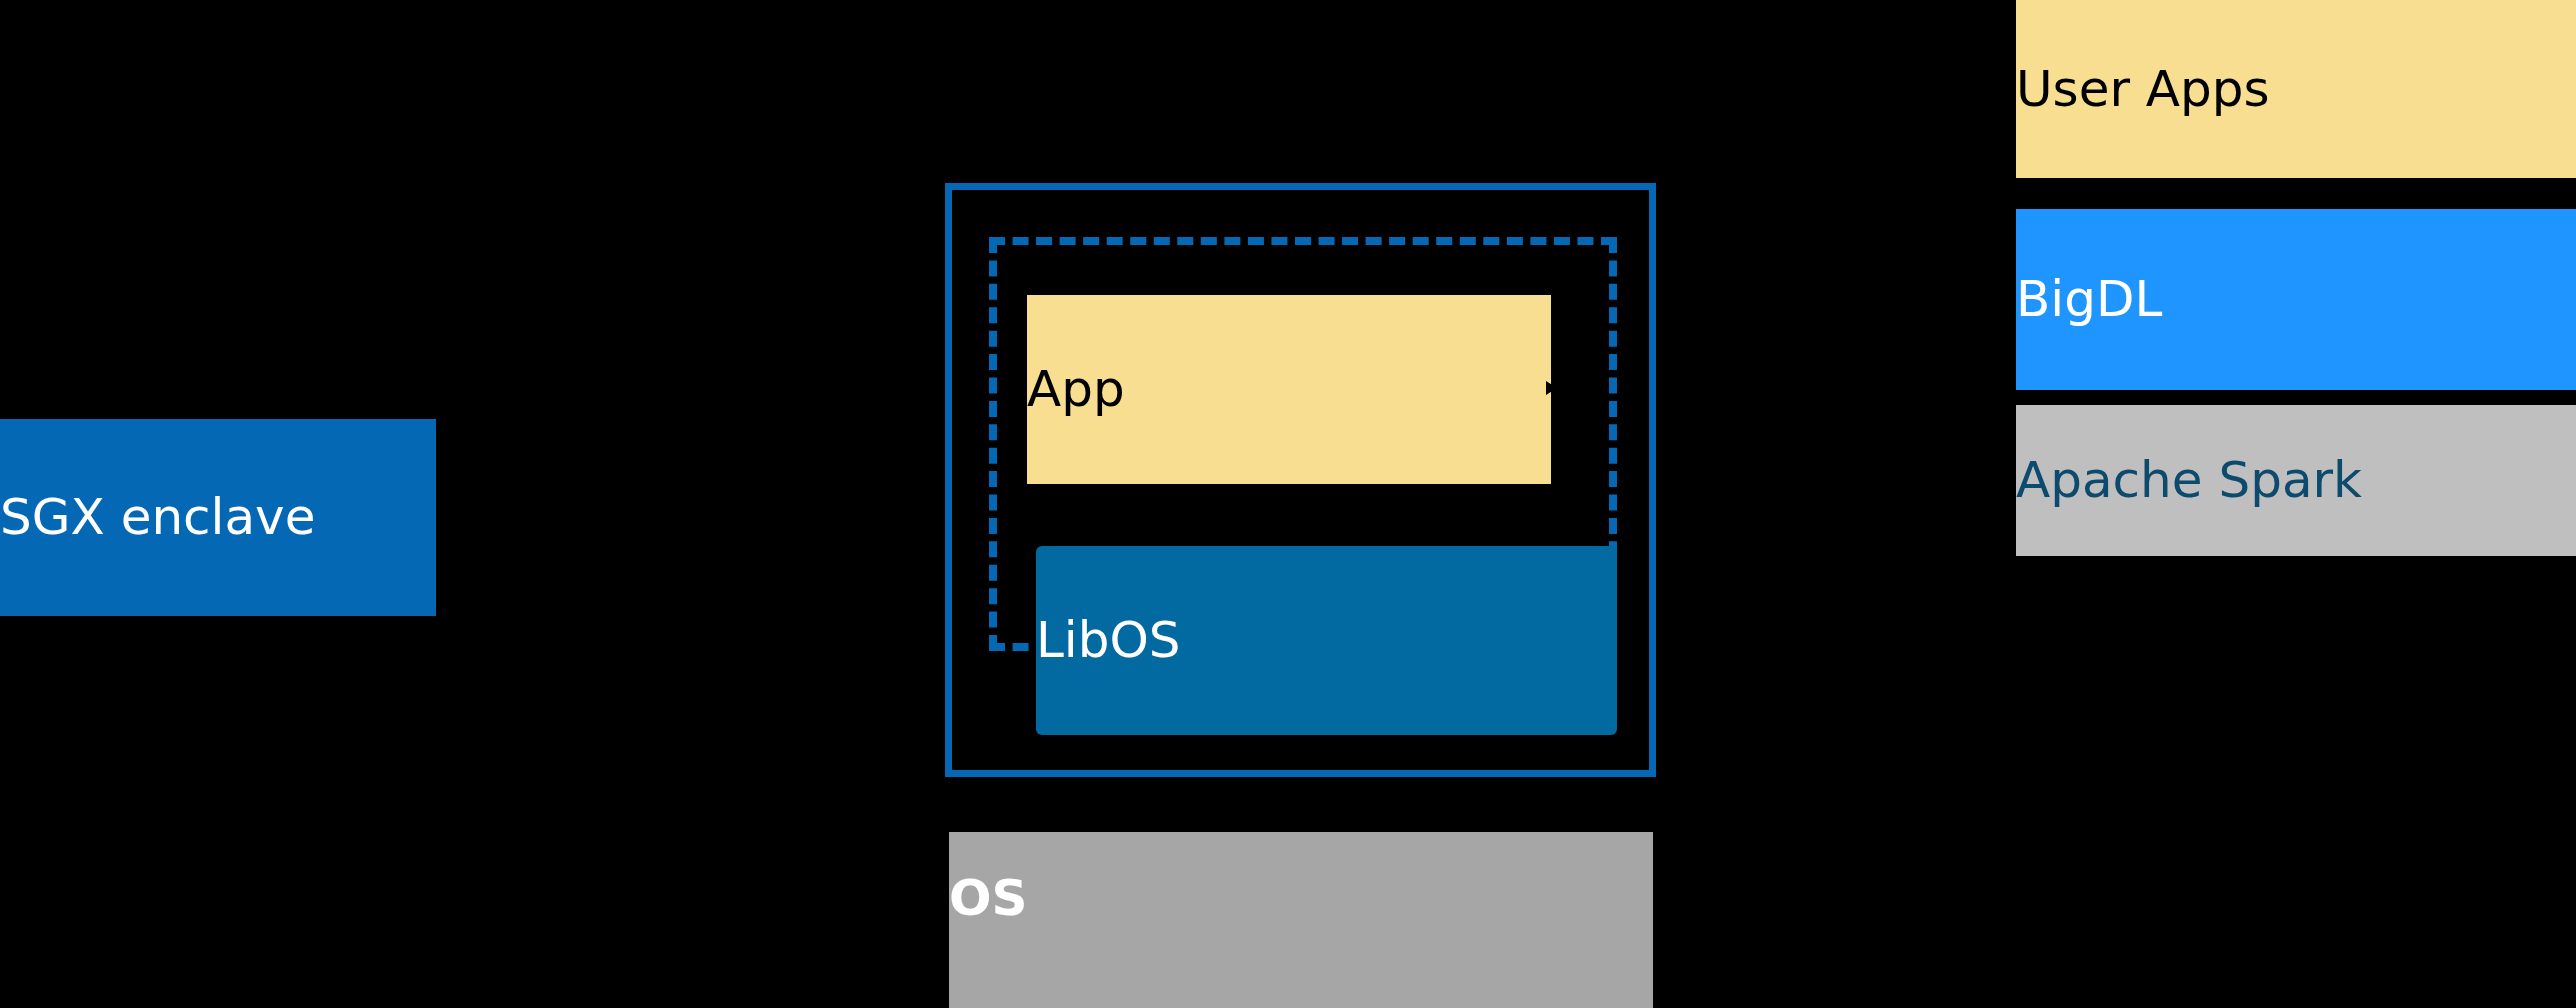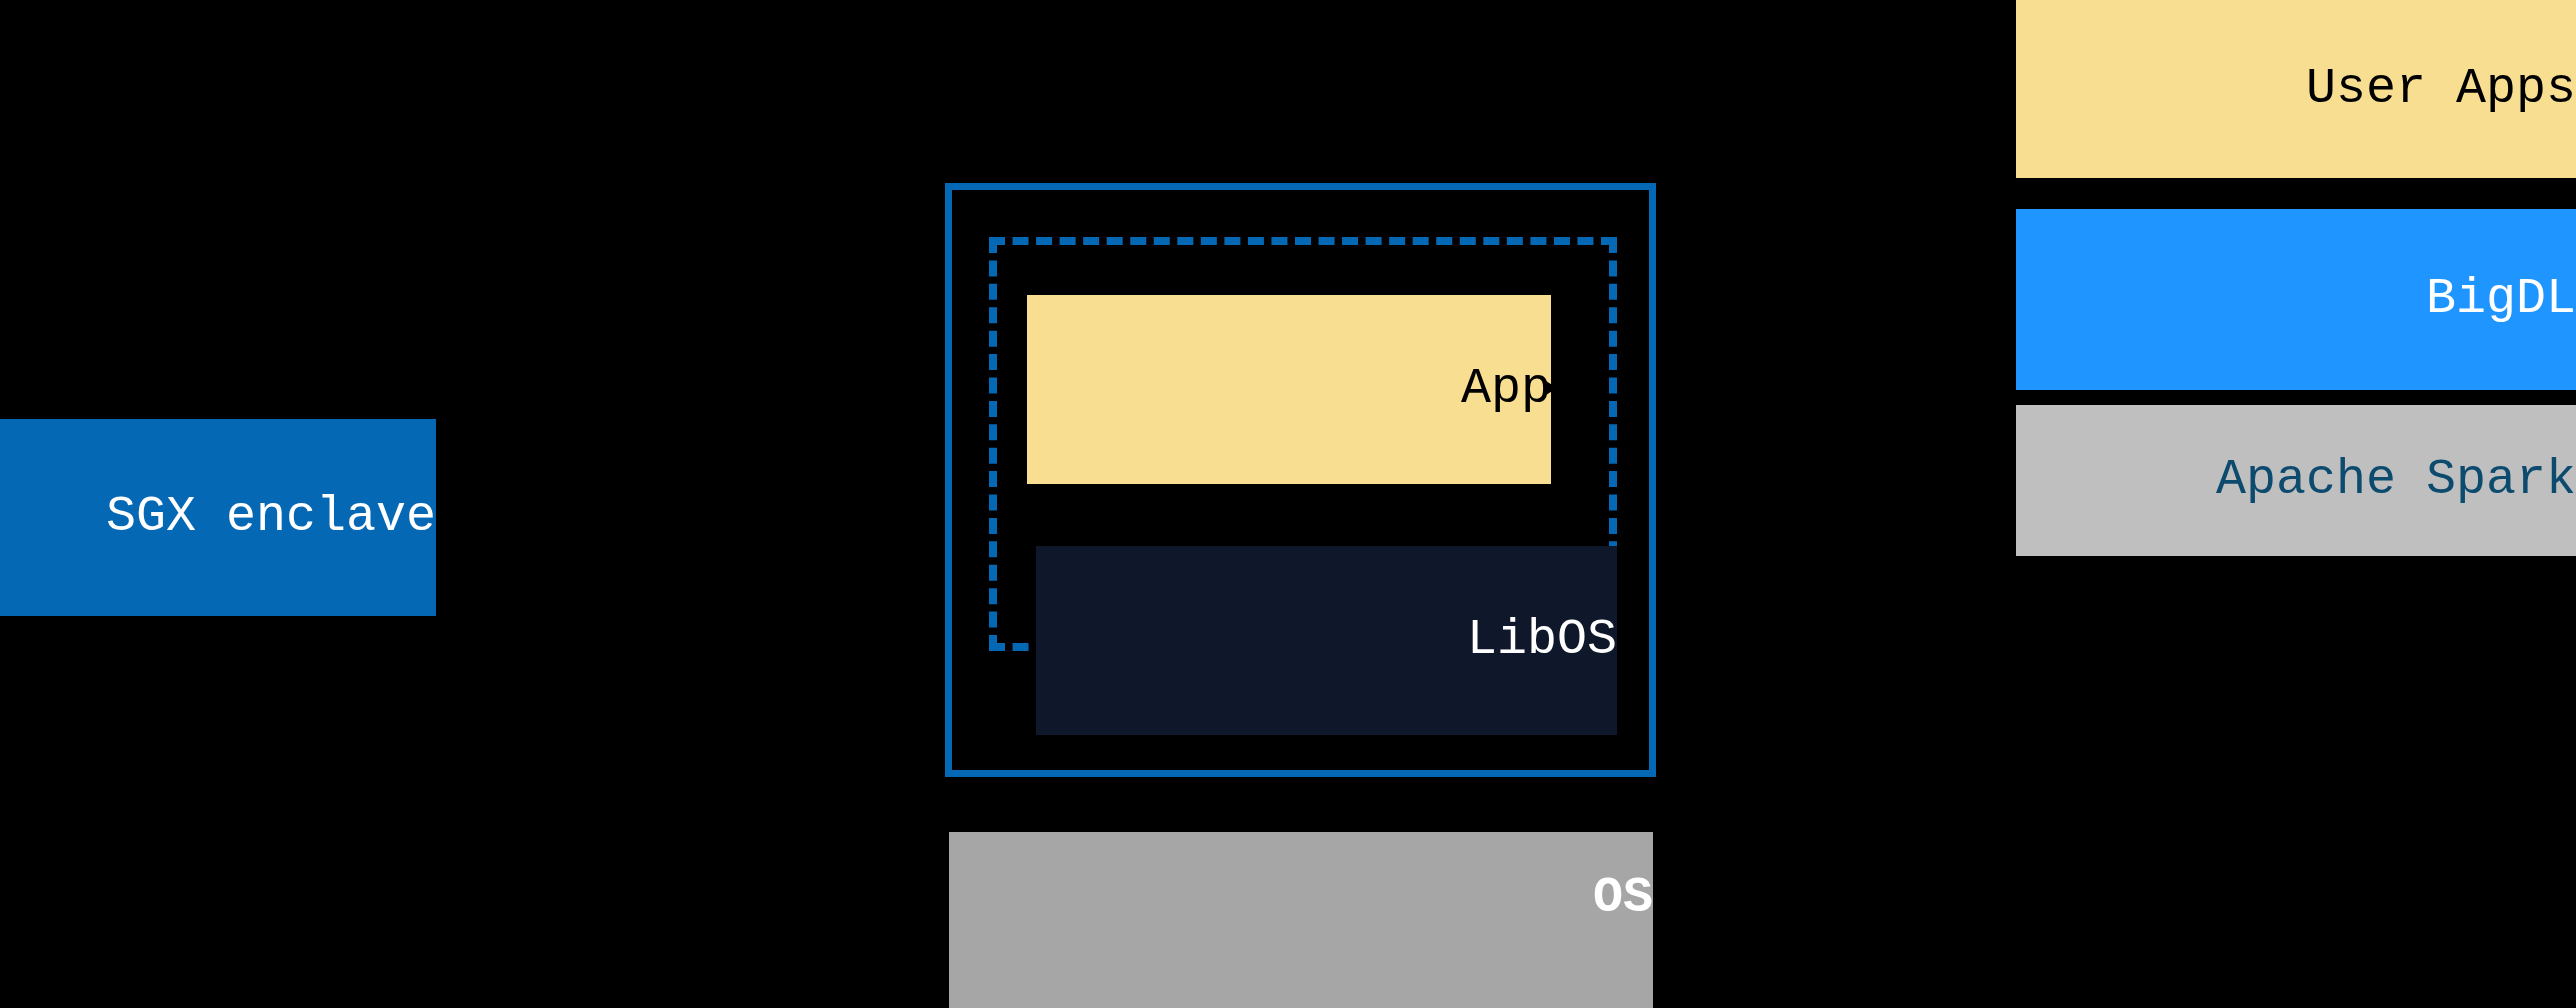--- a/index.html
+++ b/index.html
@@ -14,25 +14,24 @@
     height: 1009px;
     background: #000000;
     overflow: hidden;
     font-family: "DejaVu Sans", "Liberation Sans", sans-serif;
   }
   .box {
     position: absolute;
     box-sizing: border-box;
     display: flex;
     align-items: center;
-    justify-content: flex-end;
+    justify-content: flex-start;
     text-align: center;
     line-height: 1.05;
     white-space: nowrap;
-    font-family: Liberation Mono, monospace;
   }
   .box-label {
     display: block;
   }
 
   
   #user-apps-box {
     left: 2016px; top: 0px; width: 560px; height: 178px;
     background: #F8DE90; color: #000000;
     font-size: 50px; font-weight: 400;
@@ -79,37 +78,37 @@
     width: 628px; height: 414px;
     border: 8.4px dashed #0568B5;
     box-sizing: border-box;
     background: transparent;
   }
   #app-box {
     left: 1027px; top: 295px; width: 524px; height: 189px;
     background: #F8DE90; color: #000000;
     font-size: 50px; font-weight: 400;
     z-index: 5;
-    padding-left: 44px;
   }
   
   #app-arrowhead {
     position: absolute;
     left: 1546px; top: 381px;
     width: 0; height: 0;
     border-top: 7.5px solid transparent;
     border-bottom: 7.5px solid transparent;
     border-left: 11.7px solid #000000;
     z-index: 6;
   }
   #libos-box {
     left: 1036px; top: 546px; width: 581px; height: 189px;
-    background: #0f172a; color: #FFFFFF;
+    background: #0369a1; color: #FFFFFF;
     font-size: 50px; font-weight: 400;
     z-index: 5;
+    border-radius: 6px;
   }
   #os-box {
     left: 949px; top: 816px; width: 704px; height: 193px;
     background: #A6A6A6; color: #FFFFFF;
     font-size: 50px; font-weight: 700;
     align-items: flex-start;
     padding-top: 40px;
     margin-top: 16px;
   }
 </style>

